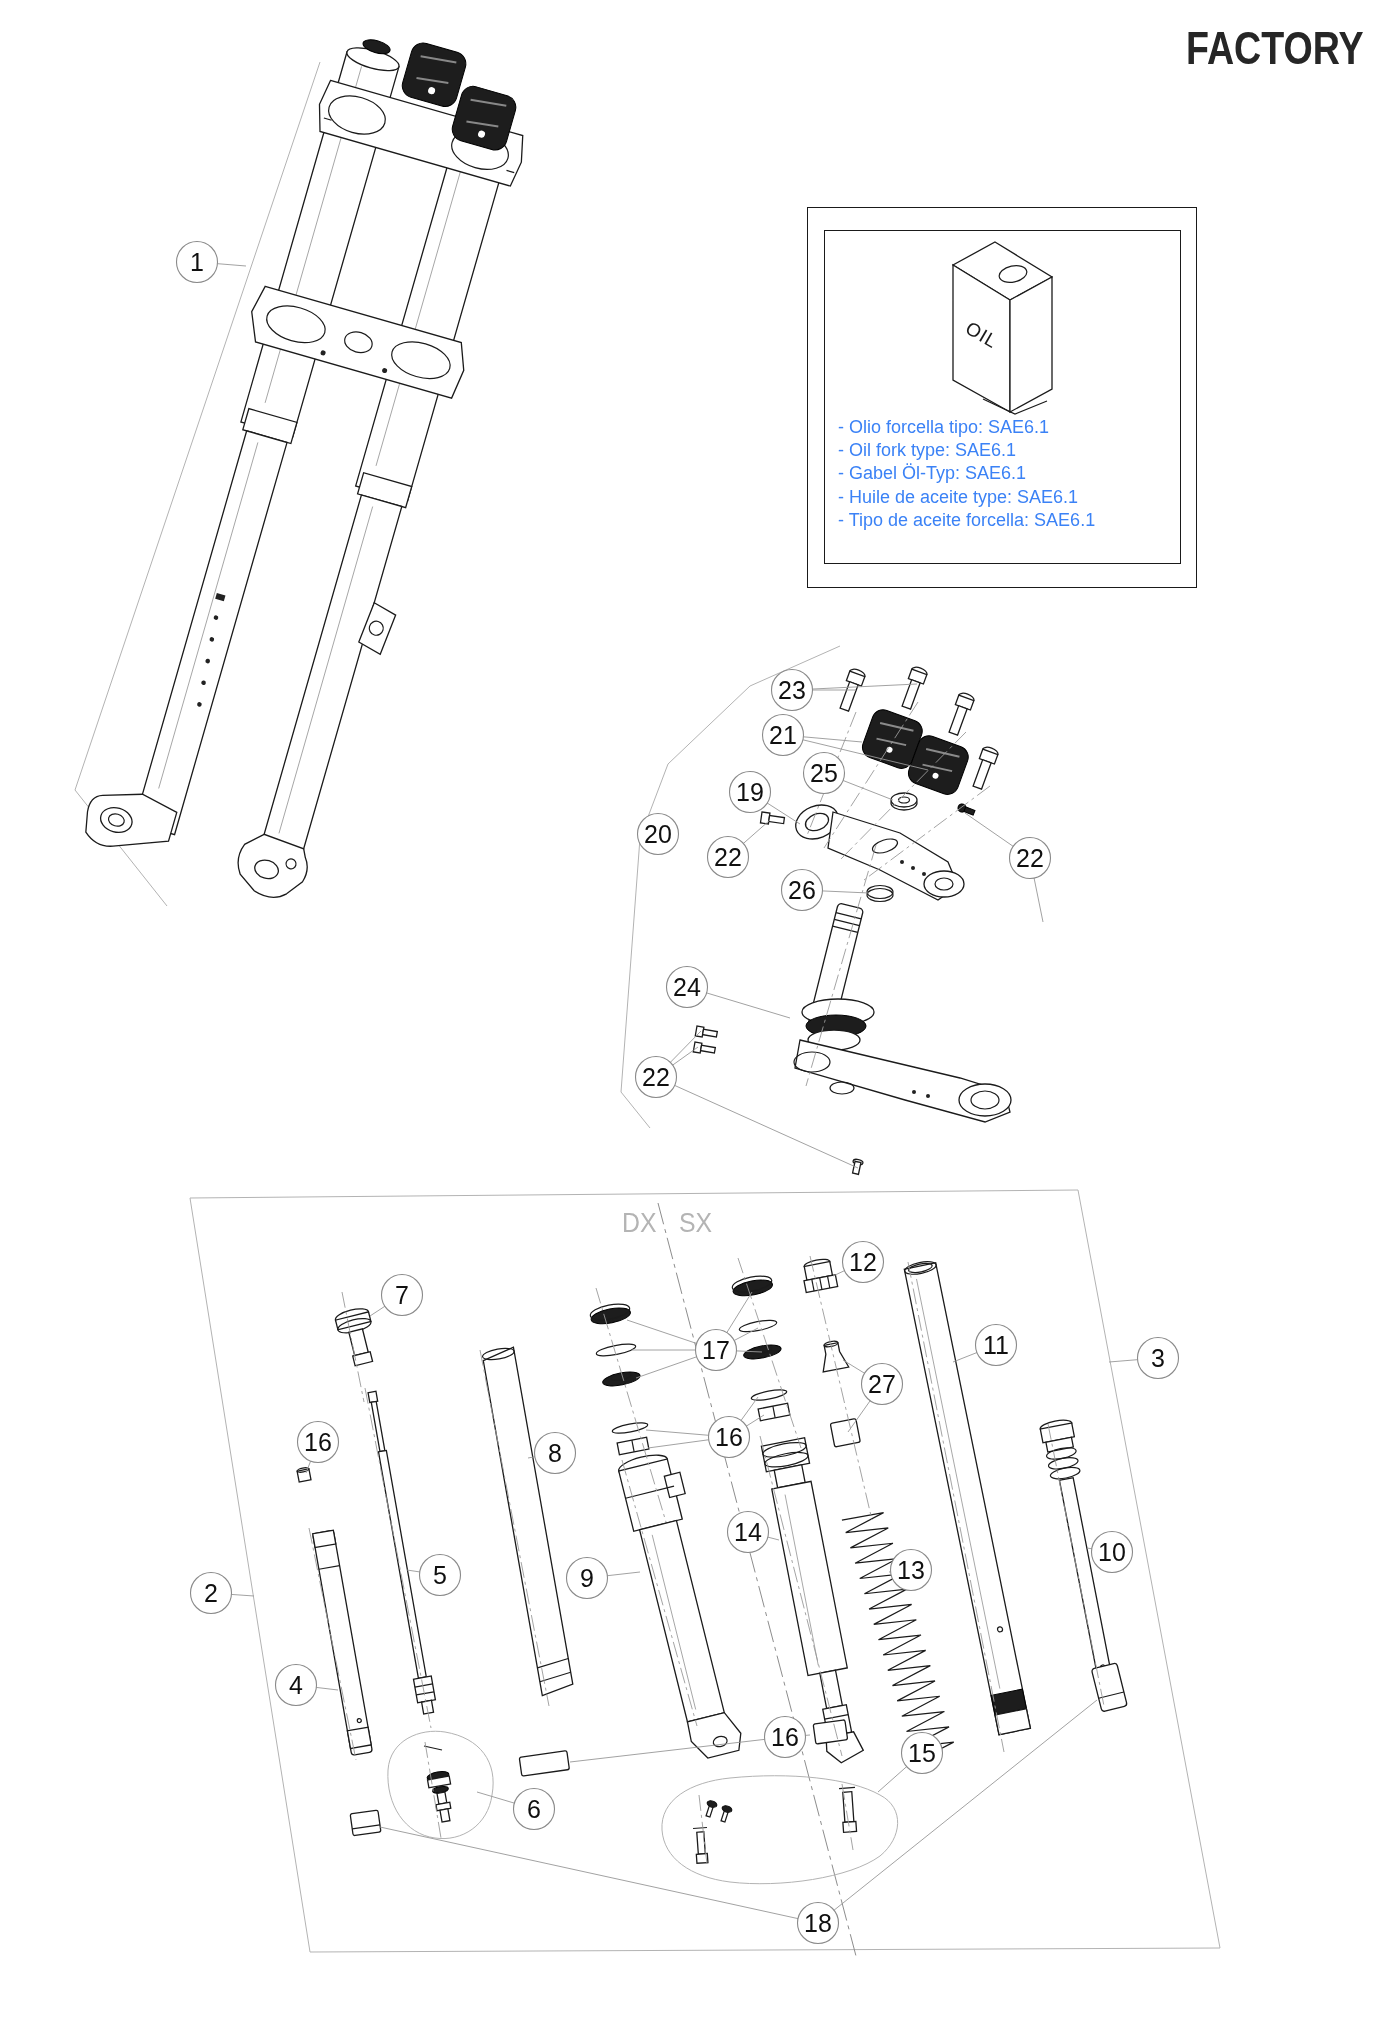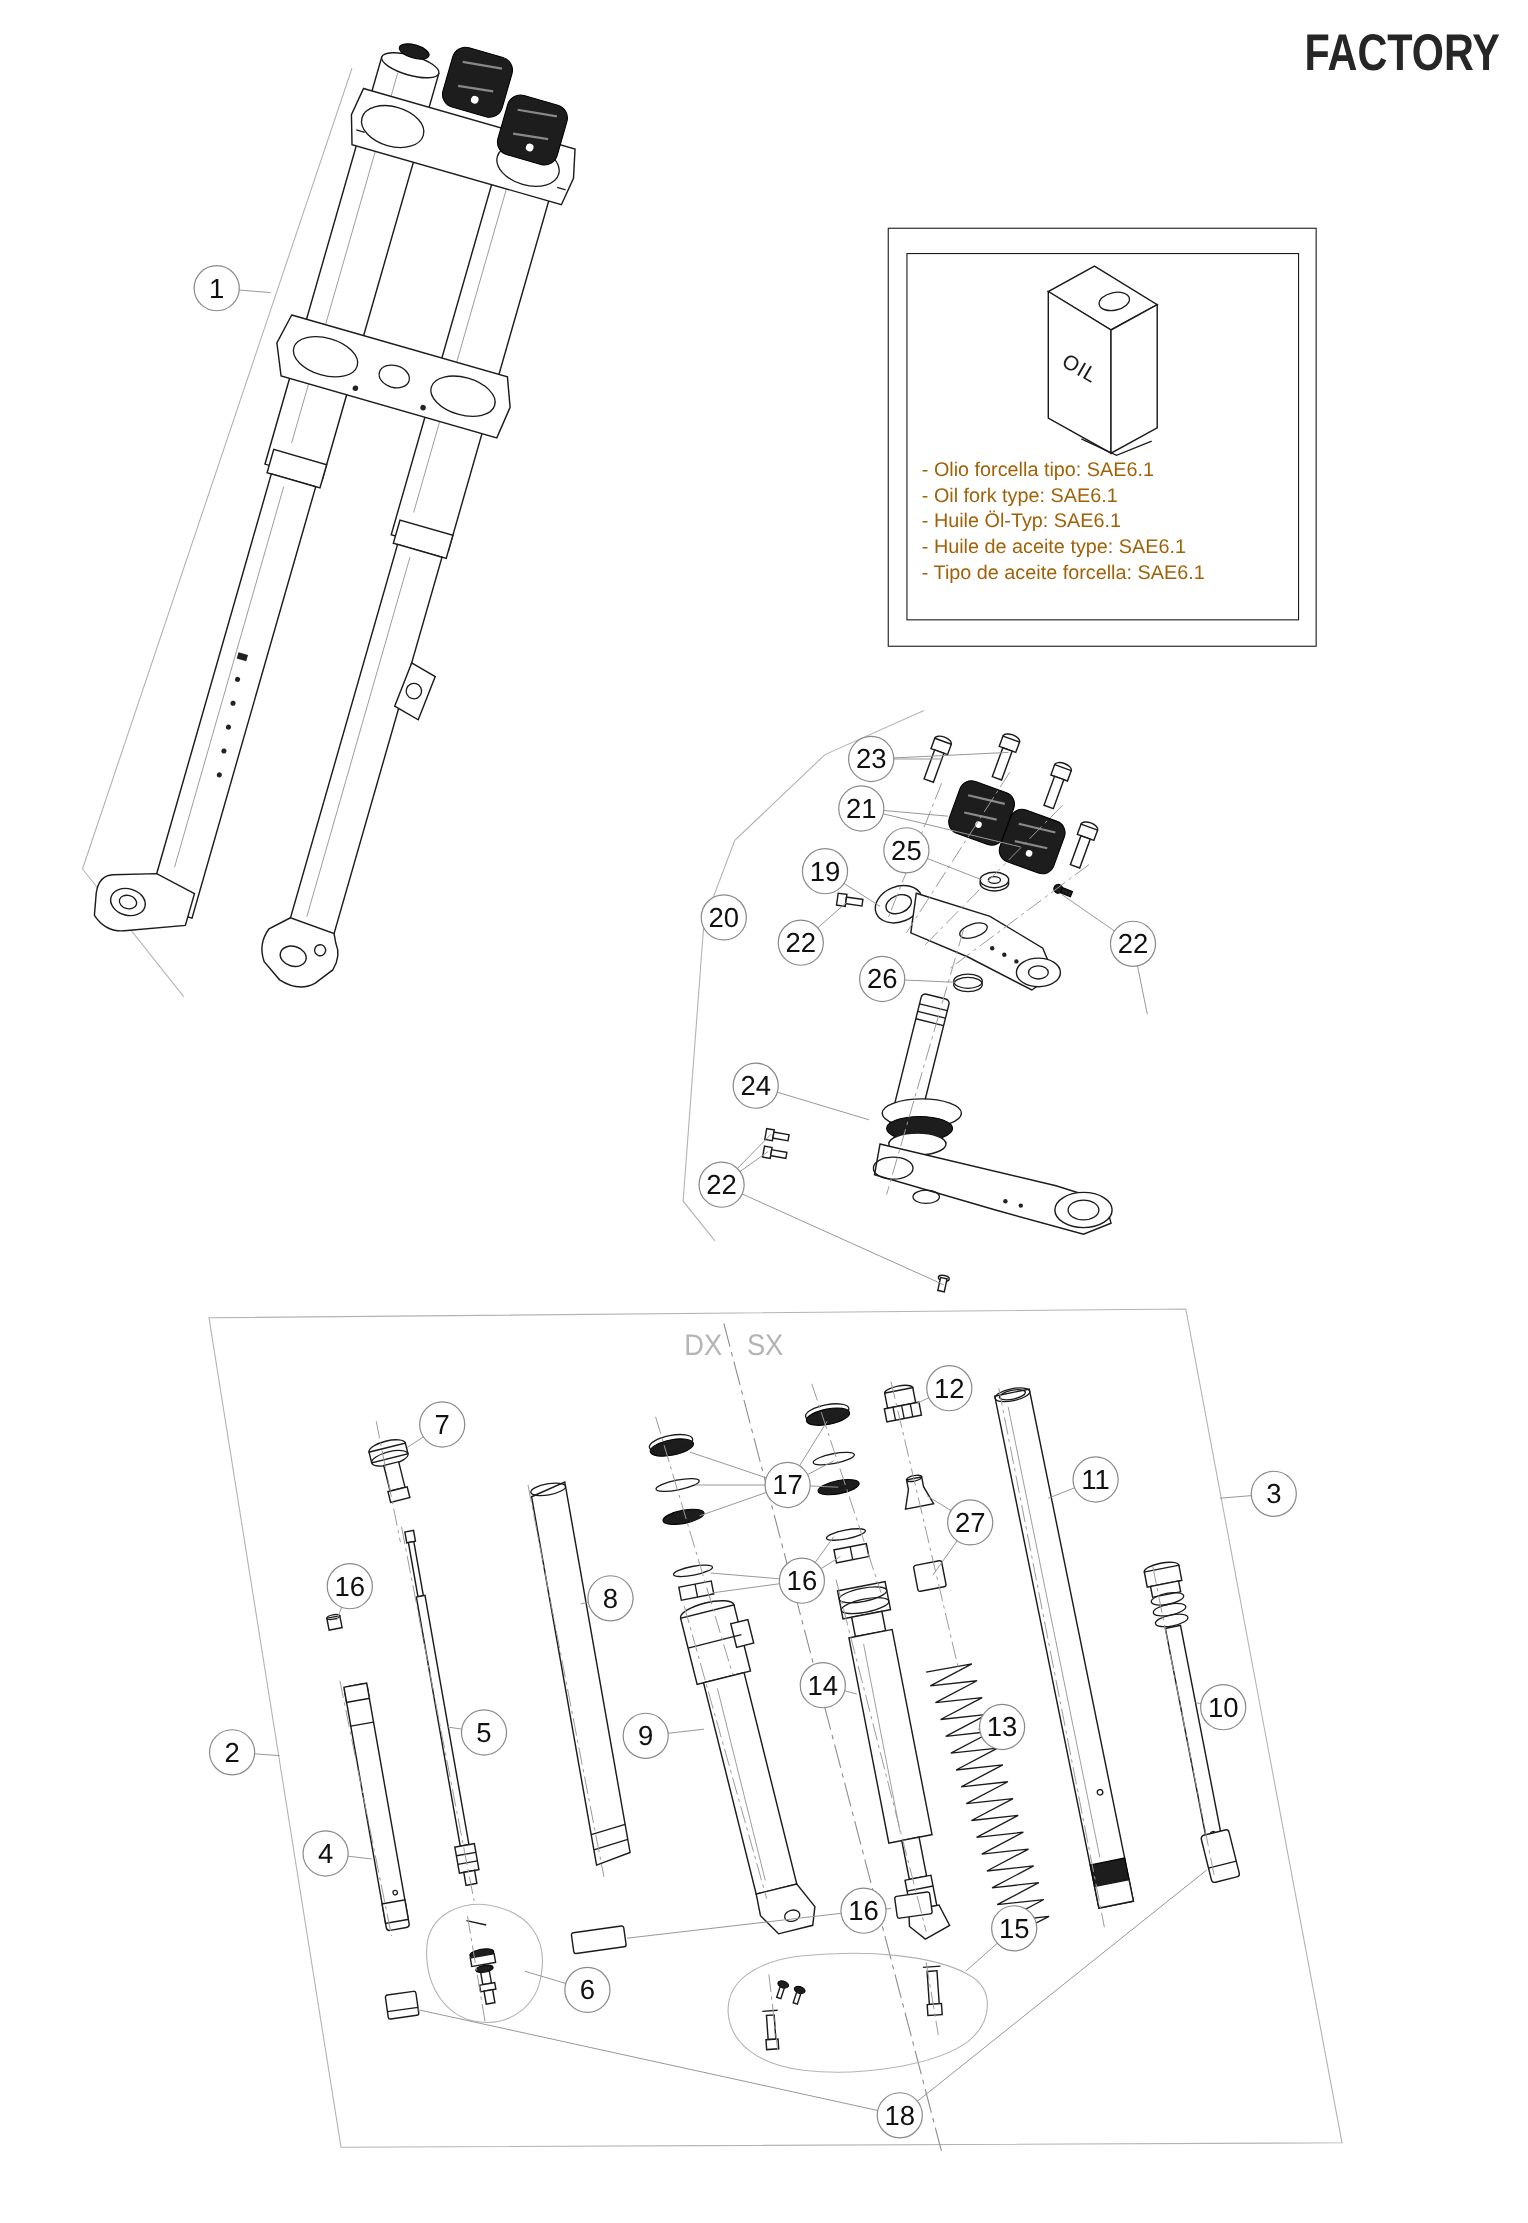--- a/index.html
+++ b/index.html
@@ -9,21 +9,21 @@
   
   .factory-logo{position:absolute;left:1186px;top:20px;font-size:47px;font-weight:bold;
     color:#262626;letter-spacing:0px;transform:scaleX(0.80);transform-origin:left top;
     white-space:nowrap;}
   
   .info-box{position:absolute;left:807px;top:207px;width:390px;height:381px;
     border:1.6px solid #1a1a1a;box-sizing:border-box;}
   .info-inner{position:absolute;left:16px;top:22px;width:357px;height:334px;
     border:1.4px solid #1a1a1a;box-sizing:border-box;}
   .info-lines{position:absolute;left:30px;top:208px;width:340px;font-size:18px;
-    line-height:23.2px;color:#a16207;}
+    line-height:23.2px;color:#3b82f6;}
   
   .side-label{position:absolute;font-size:27px;color:#b4b4b4;transform:scaleX(0.92);
     transform-origin:left top;}
   .dx-label{left:622px;top:1208px;}
   .sx-label{left:679px;top:1208px;}
   
   .ln{stroke:#1b1b1b;stroke-width:1.3;fill:#fff;}
   .lnf{stroke:#1b1b1b;stroke-width:1.2;fill:none;}
   .dk{stroke:#000;stroke-width:1;fill:#1d1d1d;}
   .thin{stroke:#777;stroke-width:0.6;fill:none;}
@@ -616,21 +616,21 @@
       </g>
   </svg>
 
   <div class="factory-logo">FACTORY</div>
 
   <div class="info-box">
     <div class="info-inner"></div>
     <div class="info-lines">
       <div>- Olio forcella tipo: SAE6.1</div>
       <div>- Oil fork type: SAE6.1</div>
-      <div>- Huile Öl-Typ: SAE6.1</div>
+      <div>- Gabel Öl-Typ: SAE6.1</div>
       <div>- Huile de aceite type: SAE6.1</div>
       <div>- Tipo de aceite forcella: SAE6.1</div>
     </div>
   </div>
 
   <div class="side-label dx-label">DX</div>
   <div class="side-label sx-label">SX</div>
 </div>
 
 </body></html>

